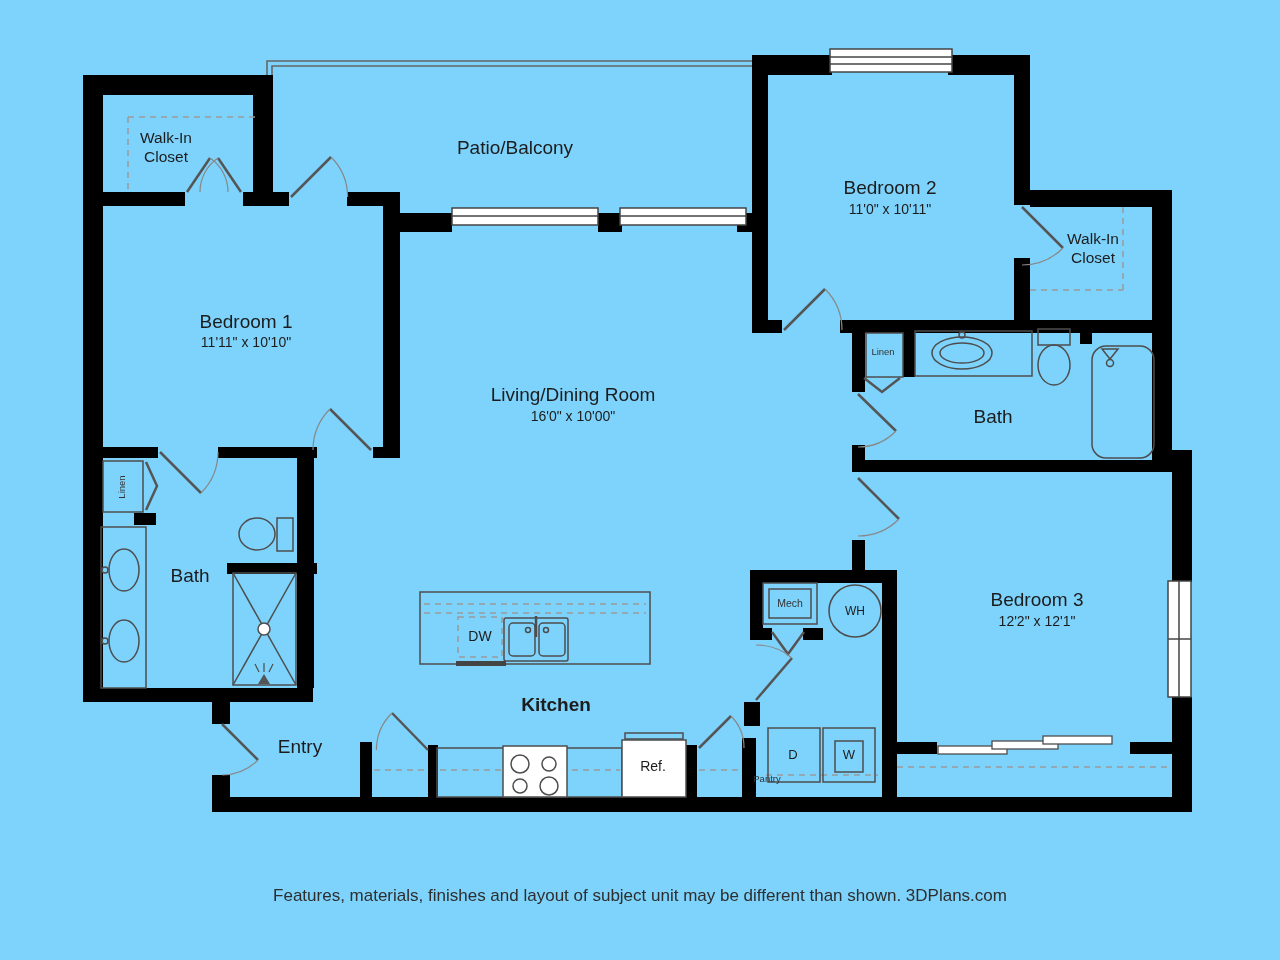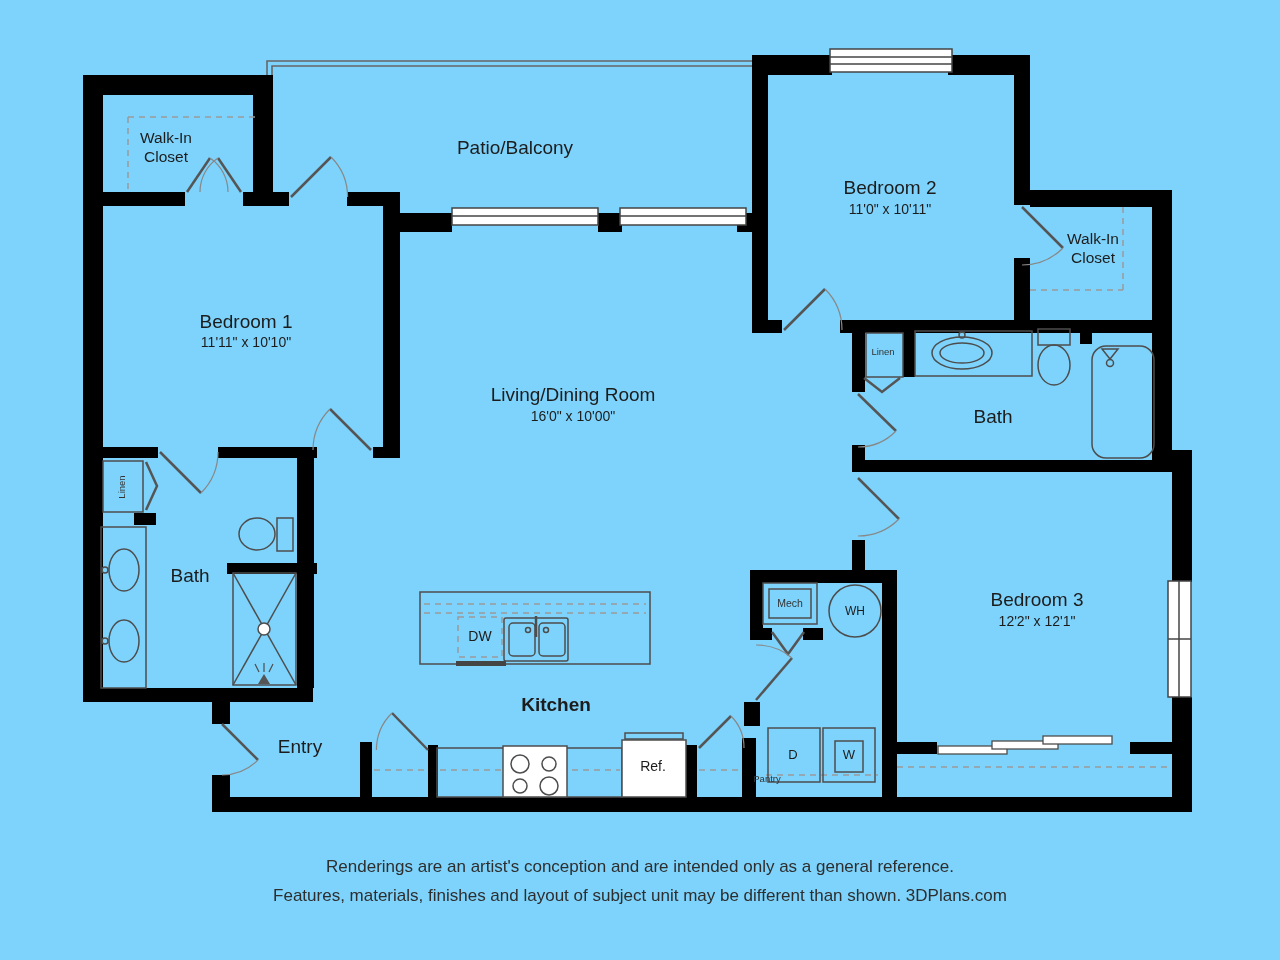--- a/index.html
+++ b/index.html
@@ -262,15 +262,14 @@
   <div class="lbl room-name" style="left:556px;top:705px;font-weight:bold;">Kitchen</div>
   <div class="lbl room-name" style="left:300px;top:747px;">Entry</div>
   <div class="lbl small" style="left:480px;top:637px;font-size:14px;">DW</div>
   <div class="lbl tiny" style="left:790px;top:603px;font-size:10.5px;">Mech</div>
   <div class="lbl small" style="left:855px;top:611px;font-size:12px;">WH</div>
   <div class="lbl small" style="left:653px;top:767px;font-size:14px;">Ref.</div>
   <div class="lbl tiny" style="left:723px;top:779px;margin-left:44px;">Pantry</div>
   <div class="lbl small" style="left:793px;top:755px;">D</div>
   <div class="lbl small" style="left:849px;top:755px;">W</div>
 
-  <div class="footer-line" style="top:857px;">Renderings are an artist's conception and are intended only as a general reference.</div>
   <div class="footer-line" style="top:886px;">Features, materials, finishes and layout of subject unit may be different than shown. 3DPlans.com</div>
 </div>
 
 </body></html>

